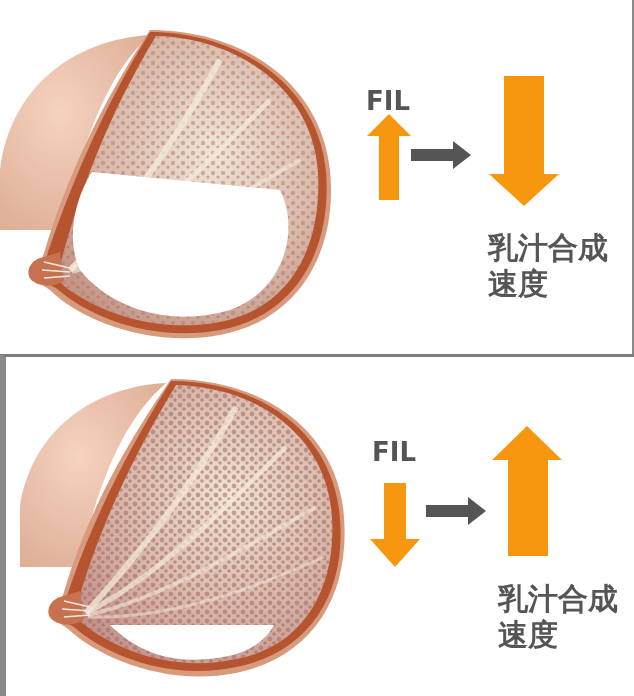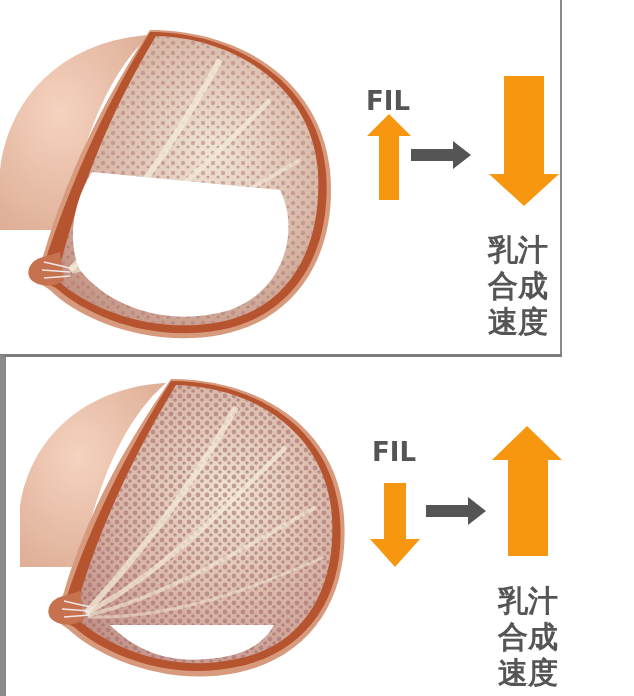--- a/index.html
+++ b/index.html
@@ -1,22 +1,22 @@
 <!DOCTYPE html>
 <html><head>
 <meta charset="utf-8">
 <style>
   html, body { margin: 0; padding: 0; background: #ffffff; }
   body { width: 634px; height: 696px; position: relative; overflow: hidden; font-family: "DejaVu Sans", sans-serif; }
-  .panel { position: absolute; left: 0; width: 562px; background: #ffffff; overflow: hidden; }
+  .panel { position: absolute; left: 0; width: 634px; background: #ffffff; overflow: hidden; }
   #panel-top { top: 0; height: 354px; border-right: 2px solid #8a8a8a; box-sizing: border-box; }
   #panel-bottom { top: 354px; height: 342px; border-top: 3px solid #7d7d7d; border-left: 6px solid #8a8a8a; box-sizing: border-box; }
   .illus { position: absolute; }
   .fil-label { position: absolute; font-weight: bold; color: #555555; font-size: 26px; letter-spacing: 0px; font-family: "DejaVu Sans", sans-serif; }
-  .cn-label { position: absolute; font-weight: bold; color: #555555; font-size: 30px; line-height: 36px; font-family: Liberation Sans, sans-serif; }
+  .cn-label { position: absolute; font-weight: bold; color: #555555; font-size: 30px; line-height: 36px; font-family: Liberation Mono, monospace; }
   svg.arrow { position: absolute; overflow: visible; }
 </style>
 </head>
 <body>
 
 <div id="panel-top" class="panel">
   <svg class="illus" width="350" height="354" viewBox="0 0 350 354" style="left:0;top:0;">
     <defs>
       <radialGradient id="skinG1" cx="0.4" cy="0.4" r="0.7">
         <stop offset="0" stop-color="#F3CBB4"></stop>

